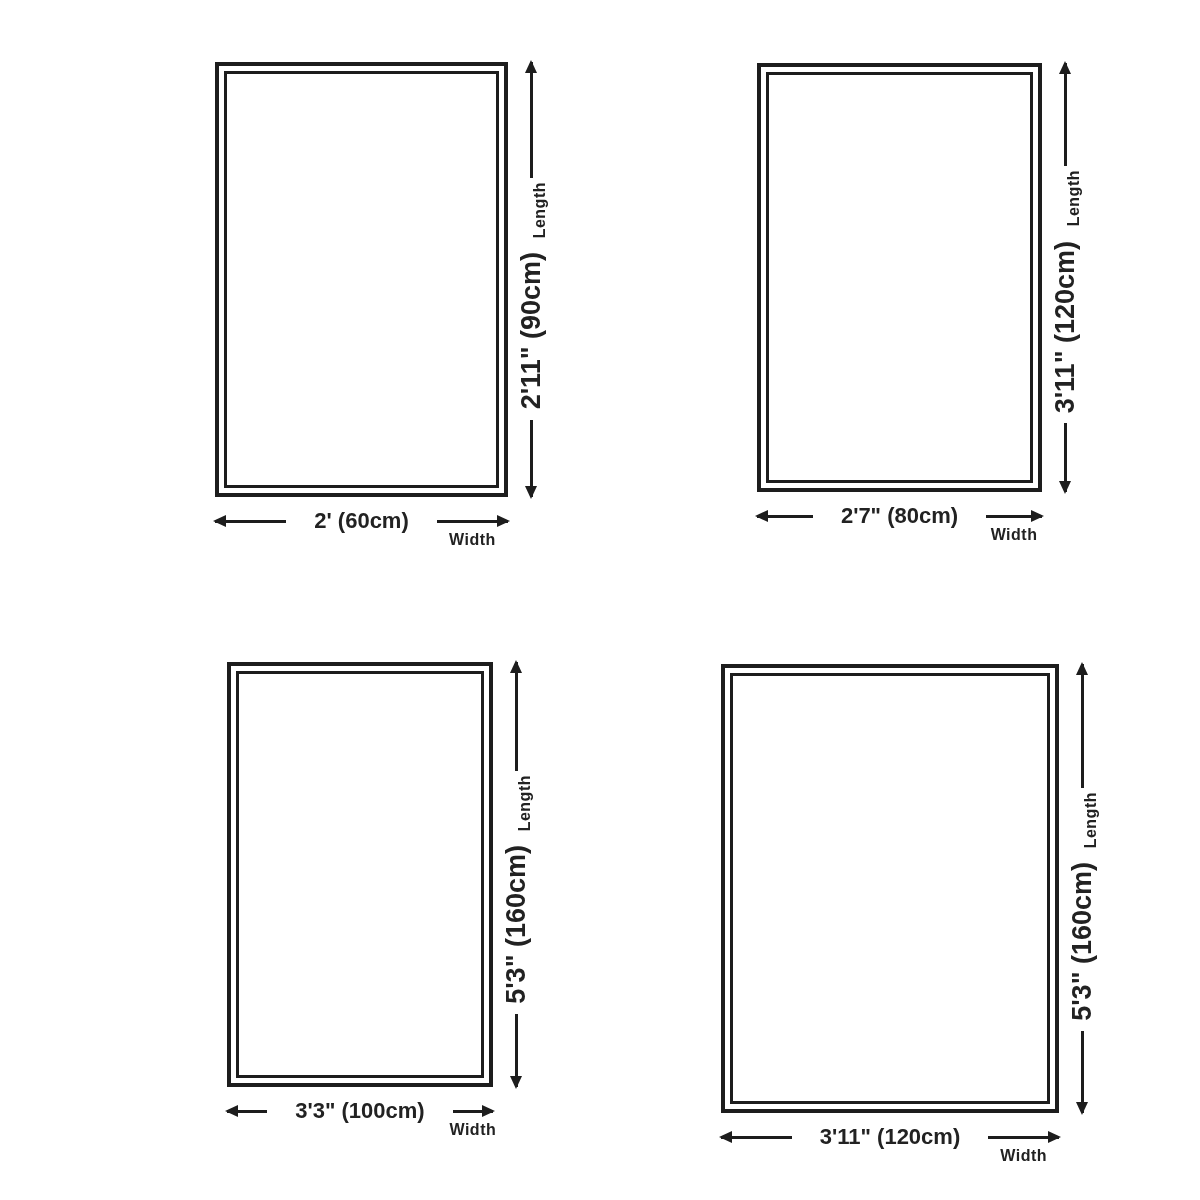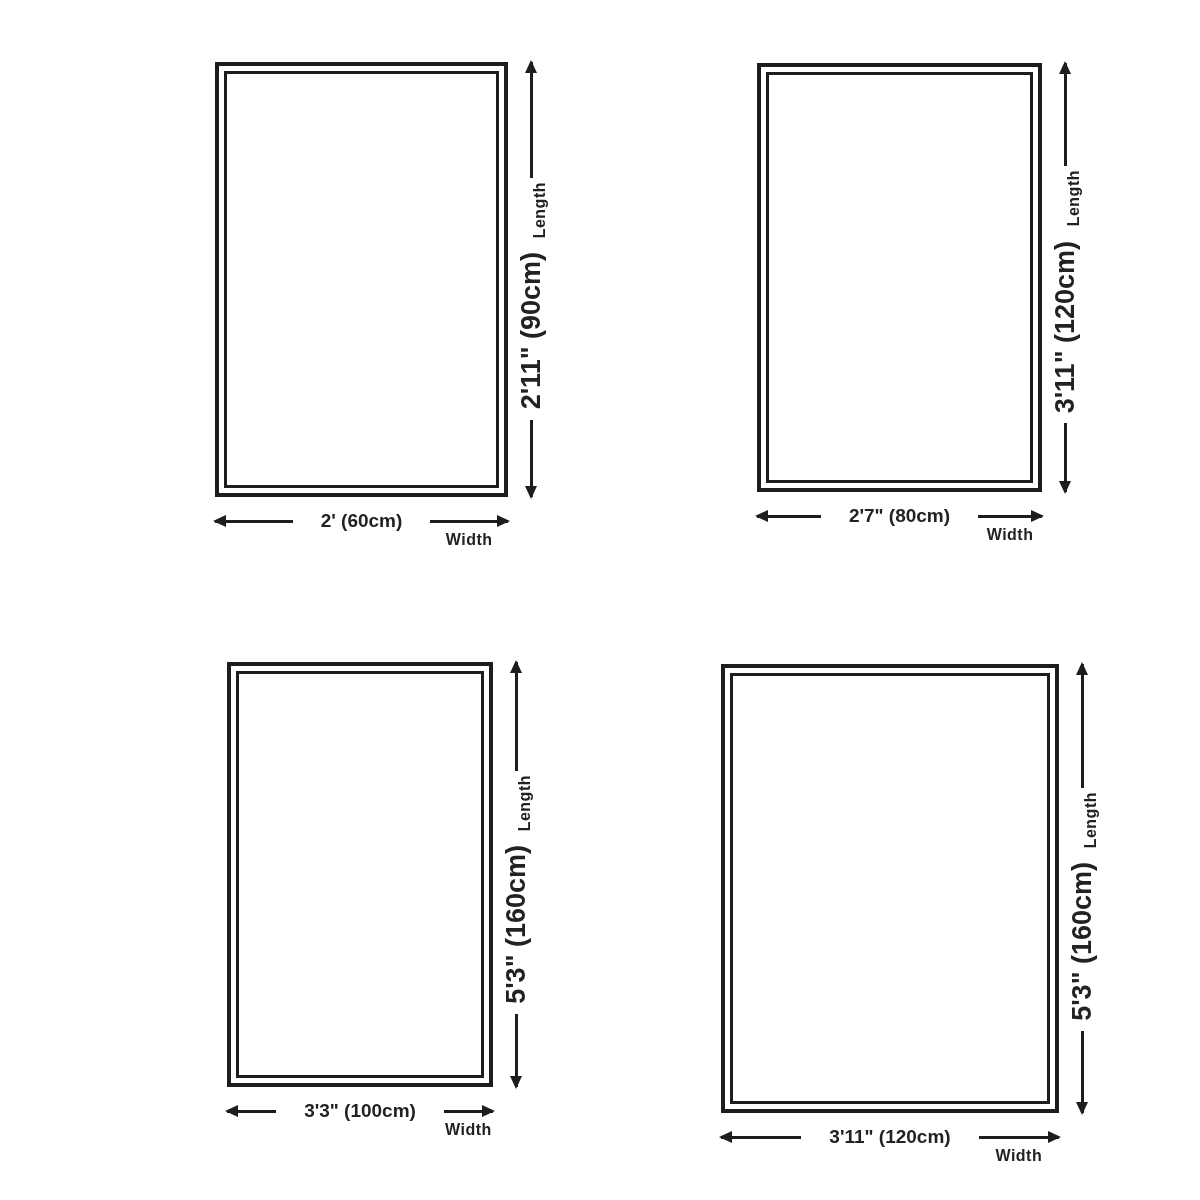--- a/index.html
+++ b/index.html
@@ -55,21 +55,21 @@
     content:""; position:absolute; left:-2px; top:50%; transform:translateY(-50%);
     width:0; height:0; border-top:6px solid transparent; border-bottom:6px solid transparent;
     border-right:13px solid #1d1d1d;
   }
   .harrow.right { width:100%; flex:none; }
   .harrow.right::after {
     content:""; position:absolute; right:-2px; top:50%; transform:translateY(-50%);
     width:0; height:0; border-top:6px solid transparent; border-bottom:6px solid transparent;
     border-left:13px solid #1d1d1d;
   }
-  .hvalue { font-size:19px; font-weight:700; white-space:nowrap; padding:0 28px; }
+  .hvalue { font-size:22px; font-weight:700; white-space:nowrap; padding:0 28px; }
   .wcol { flex:1; position:relative; display:flex; align-items:flex-end; min-width:40px;text-decoration:underline; }
   .hlabel {
     position:absolute; top:11px; left:50%; transform:translateX(-50%);
     font-size:16px; font-weight:700; letter-spacing:0.5px; white-space:nowrap;
   }
 </style>
 </head>
 <body>
 
 <div class="panel" style="left:215px;top:62px;--rw:293px;--rh:435px;">

